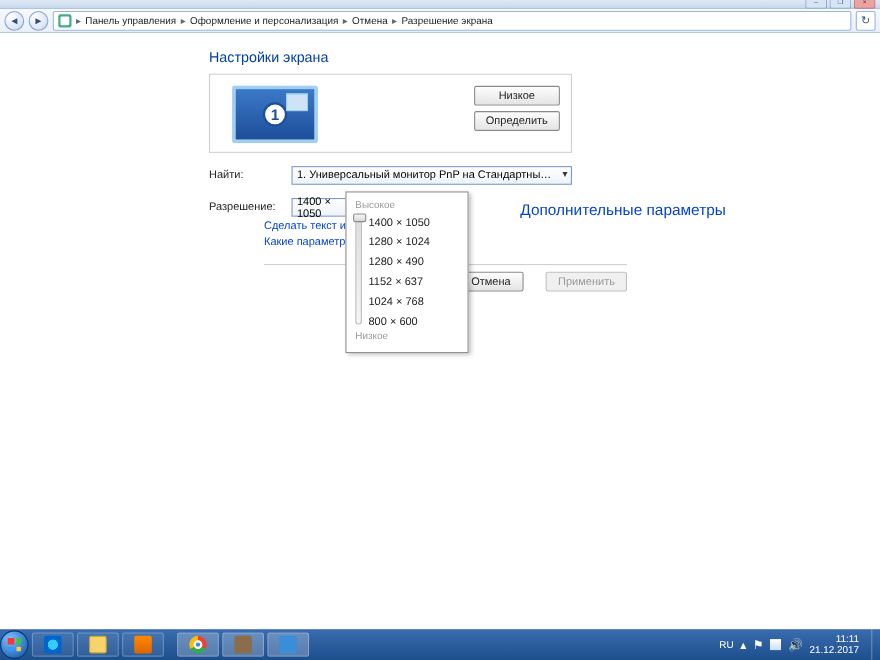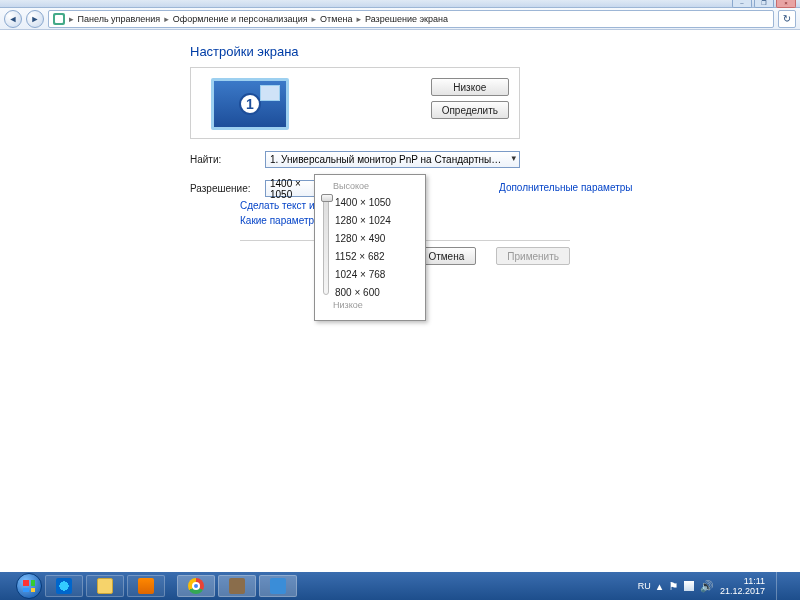--- a/index.html
+++ b/index.html
@@ -33,35 +33,35 @@
   .btn:disabled{color:#999;border-color:#c0c0c0;background:#f0f0f0;cursor:default;}
 
   .form-row{ display:flex; align-items:center; margin-top:12px; font-size:10px;}
   .form-label{ width:75px; color:#222;}
   .select{ height:17px; border:1px solid #7a9ac6; background:linear-gradient(#fff,#eef3fa); font-size:10px; padding:0 16px 0 4px; position:relative; cursor:pointer; display:flex; align-items:center;}
   .select::after{content:'▾'; position:absolute; right:3px; top:1px; font-size:9px; color:#333;}
   .select.wide{width:255px;}
   .select.narrow{width:60px;}
 
   .dropdown{ position:absolute; left:314px; top:174px; width:112px; background:#fff; border:1px solid #909090; box-shadow:2px 2px 4px rgba(0,0,0,.25); padding:4px 6px 6px 6px; z-index:50;}
-  .dd-cap{ font-size:9px; color:#9a9a9a; margin:2px 0 4px 12px;}
+  .dd-cap{ font-size:9px; color:#9a9a9a; margin:2px 0 4px 2px;}
   .dd-body{display:flex; gap:6px;}
   .slider-track{width:6px;height:100px;background:linear-gradient(#ddd,#f5f5f5);border:1px solid #bbb;border-radius:3px;position:relative;margin-left:2px;}
   .slider-thumb{position:absolute;left:-3px;top:-2px;width:12px;height:8px;background:linear-gradient(#f8f8f8,#d9d9d9);border:1px solid #8a8a8a;border-radius:2px;cursor:pointer;}
   .dd-opts{display:flex;flex-direction:column;gap:7px;font-size:10px;color:#222;padding-top:2px;}
   .dd-opt{cursor:pointer;white-space:nowrap;}
 
-  .adv-link{position:absolute; left:499px; top:182px; font-size:10px; color:#0645c8; cursor:pointer;}
+  .adv-link{position:absolute; left:473px; top:182px; font-size:14px; color:#0645c8; cursor:pointer;}
   .help-links{position:absolute; left:240px; top:200px; font-size:10px; color:#0645c8;}
   .help-links div{margin-bottom:4px; cursor:pointer;}
 
   .action-row{position:absolute; left:240px; top:240px; width:330px; border-top:1px solid #d0d0d0; padding-top:6px; display:flex; gap:20px; justify-content:flex-end;}
 
   
-  .taskbar{position:absolute;left:0;bottom:0;width:100%;height:28px;background:linear-gradient(#3a6daf,#1d4e8c);display:flex;align-items:center;padding:0 16px;gap:3px;}
+  .taskbar{position:absolute;left:0;bottom:0;width:100%;height:28px;background:linear-gradient(#3a6daf,#1d4e8c);display:flex;align-items:center;padding:0 0;gap:3px;}
   .start-orb{width:26px;height:26px;border-radius:50%;background:radial-gradient(circle at 35% 30%,#7ec0ff,#0a4ea2);border:1px solid #063a7a;position:relative;cursor:pointer;}
   .start-orb::before{content:'';position:absolute;inset:6px;background:
     linear-gradient(#f33,#f33) 0 0/6px 6px no-repeat,
     linear-gradient(#3c3,#3c3) 8px 0/6px 6px no-repeat,
     linear-gradient(#39f,#39f) 0 8px/6px 6px no-repeat,
     linear-gradient(#fc3,#fc3) 8px 8px/6px 6px no-repeat;}
   .tb-btn{width:38px;height:22px;border:1px solid rgba(255,255,255,.25);border-radius:2px;background:rgba(255,255,255,.08);display:flex;align-items:center;justify-content:center;cursor:pointer;}
   .tb-btn.active{background:rgba(255,255,255,.25);}
   .tb-icon{width:16px;height:16px;border-radius:2px;}
   .ie{background:radial-gradient(circle,#3cf 40%,#06c 42%);}
@@ -138,21 +138,21 @@
 <div class="dropdown">
   <div class="dd-cap">Высокое</div>
   <div class="dd-body">
     <div class="slider-track">
       <div class="slider-thumb"></div>
     </div>
     <div class="dd-opts">
       <div class="dd-opt">1400 × 1050</div>
       <div class="dd-opt">1280 × 1024</div>
       <div class="dd-opt">1280 × 490</div>
-      <div class="dd-opt">1152 × 682</div>
+      <div class="dd-opt">1152 × 637</div>
       <div class="dd-opt">1024 × 768</div>
       <div class="dd-opt">800 × 600</div>
     </div>
   </div>
   <div class="dd-cap">Низкое</div>
 </div>
 
 <div class="adv-link">Дополнительные параметры</div>
 
 <div class="help-links">

